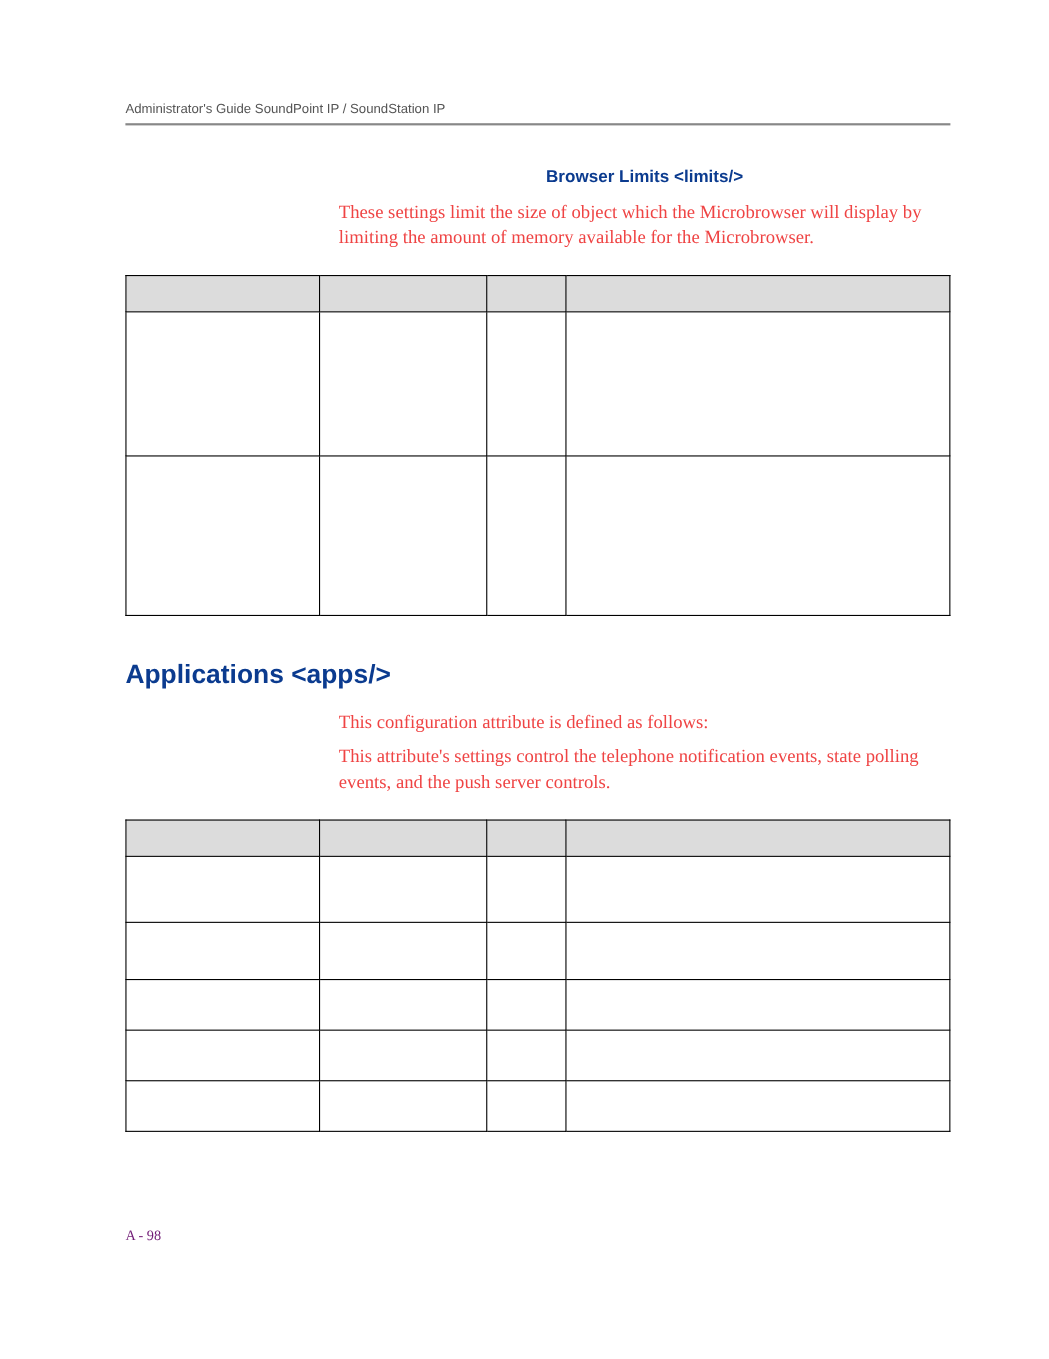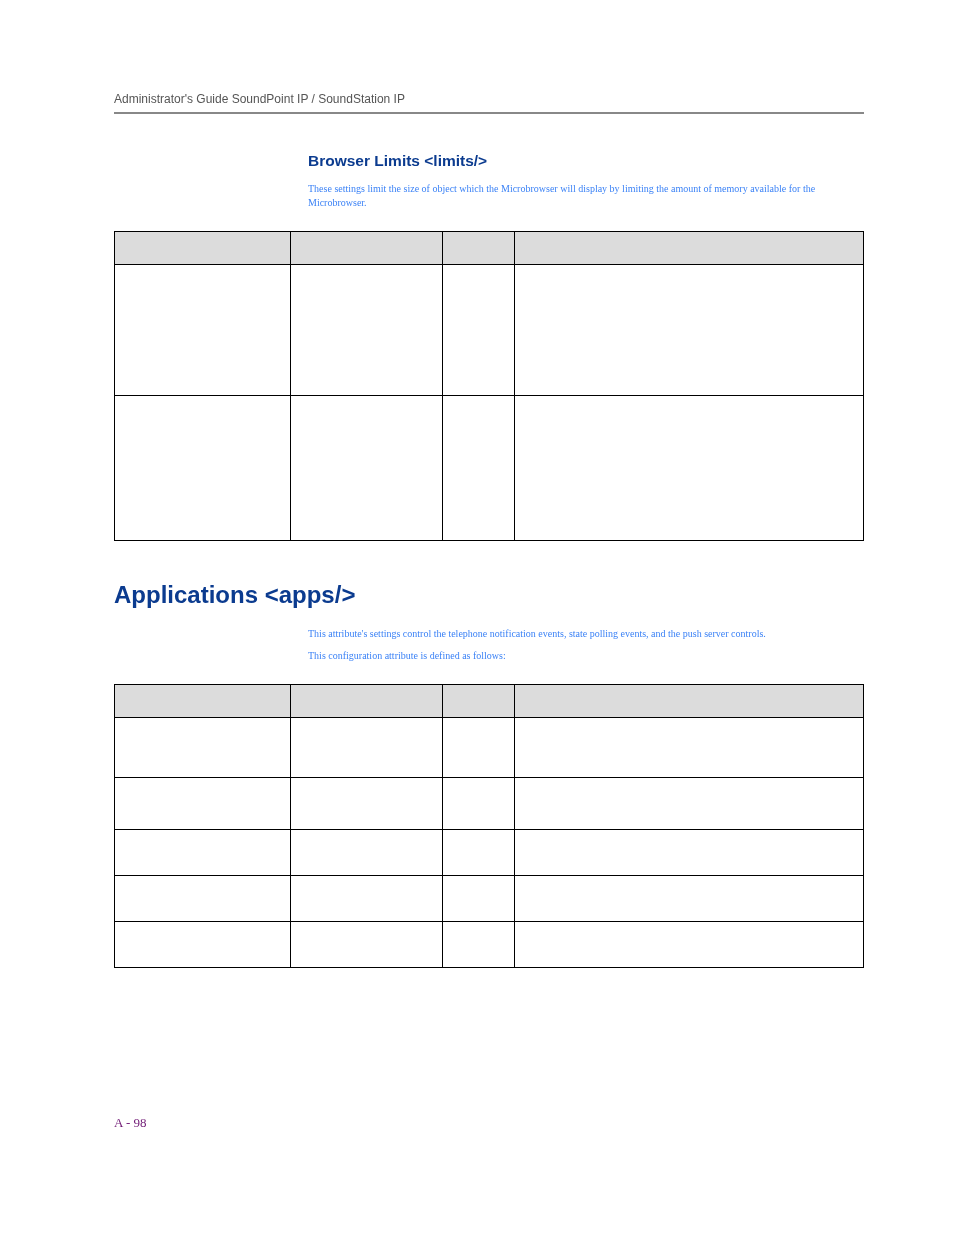--- a/index.html
+++ b/index.html
@@ -27,26 +27,27 @@
     }
     .indent-block {
       margin-left: 194px;
     }
     .subheading {
       font-family: 'Futura', 'Trebuchet MS', 'Arial', sans-serif;
       font-weight: bold;
       font-size: 15.5px;
       color: #0b3b8f;
       margin-bottom: 12px;
+      text-align: center;
     }
     .body-text {
-      font-size: 10px;
+      font-size: 17px;
       line-height: 1.35;
       margin-bottom: 8px;
-      color: #3b82f6;
+      color: #ef4444;
     }
     table.attr-table {
       border-collapse: collapse;
       width: 100%;
       margin-top: 22px;
       margin-bottom: 40px;
     }
     table.attr-table th, table.attr-table td {
       border: 1px solid #000;
       vertical-align: top;
@@ -116,22 +117,22 @@
         <td></td>
         <td></td>
         <td></td>
       </tr>
     </tbody>
   </table>
 
   <div class="h1">Applications &lt;apps/&gt;</div>
 
   <div class="indent-block">
+    <p class="body-text">This configuration attribute is defined as follows:</p>
     <p class="body-text">This attribute's settings control the telephone notification events, state polling events, and the push server controls.</p>
-    <p class="body-text">This configuration attribute is defined as follows:</p>
   </div>
 
   <table class="attr-table">
     <thead>
       <tr>
         <th class="col-attr"></th>
         <th class="col-perm"></th>
         <th class="col-def"></th>
         <th class="col-int"></th>
       </tr>

